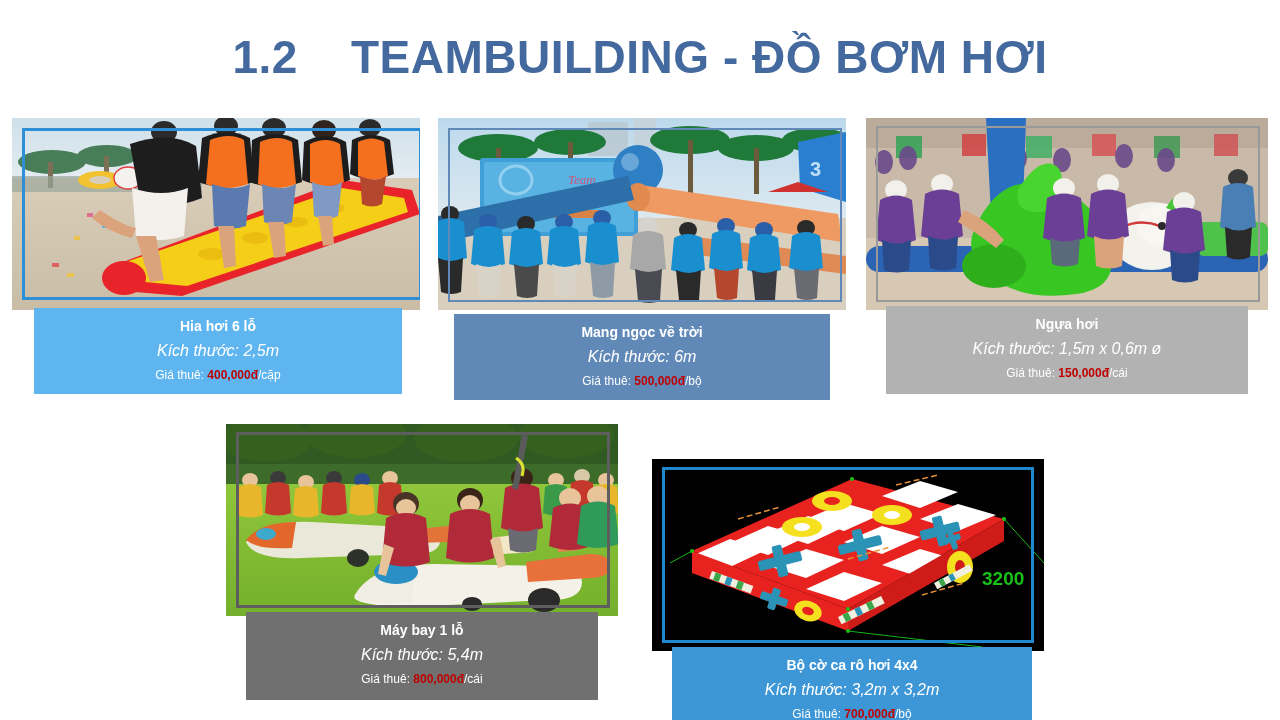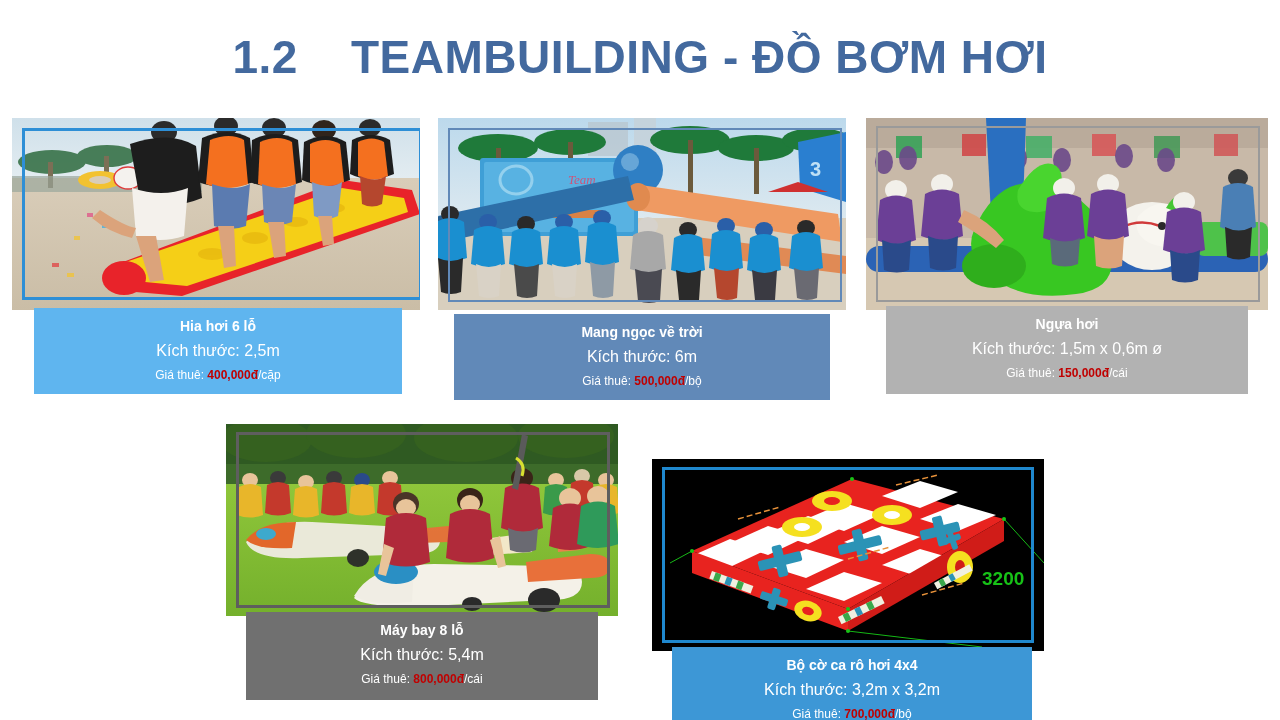--- a/index.html
+++ b/index.html
@@ -41,21 +41,21 @@
   .caption {
     position: absolute;
     color: #ffffff;
     text-align: center;
     padding-top: 6px;
   }
   .cap-name {
     font-size: 14px; font-weight: bold; line-height: 25px;
     white-space: nowrap;
   }
-  .cap-size { font-size: 16px; line-height: 24px; white-space: nowrap; }
+  .cap-size { font-size: 16px; line-height: 24px; white-space: nowrap; font-style: italic; }
   .cap-price { font-size: 12px; line-height: 24px; white-space: nowrap; }
   .price-val { color: #C00000; font-weight: bold; }
 
   
   .scene { position: absolute; inset: 0; }
   svg.scene { display: block; }
 </style>
 </head>
 <body>
 
@@ -472,21 +472,21 @@
             </g>
 
             <path d="M296 10 L286 64 L292 66 L302 12 Z" fill="#5a5a5a"></path>
             <path d="M290 34 q10 6 6 18" stroke="#d8e030" stroke-width="3" fill="none"></path>
           </g>
         </svg>
       </div>
       <div class="frame" style="left:10px; top:8px; right:8px; bottom:8px; border-width:3px; border-color:#5E5E5E;"></div>
     </div>
     <div class="caption" style="left:20px; top:188px; width:352px; height:88px; background:#707070;">
-      <div class="cap-name">Máy bay 8 lỗ</div>
+      <div class="cap-name">Máy bay 1 lỗ</div>
       <div class="cap-size">Kích thước: 5,4m</div>
       <div class="cap-price"><span>Giá thuê: </span><span class="price-val">800,000đ</span><span>/cái</span></div>
     </div>
   </div>
 
   <div class="card" style="left:652px; top:424px; width:392px; height:272px;margin-top:35px;">
     <div class="photo" style="width:392px; height:192px; background:#000;">
       <div class="photo-inner">
         <svg class="scene" viewBox="0 0 392 192" preserveAspectRatio="none">
           <rect x="0" y="0" width="392" height="192" fill="#000000"></rect>

